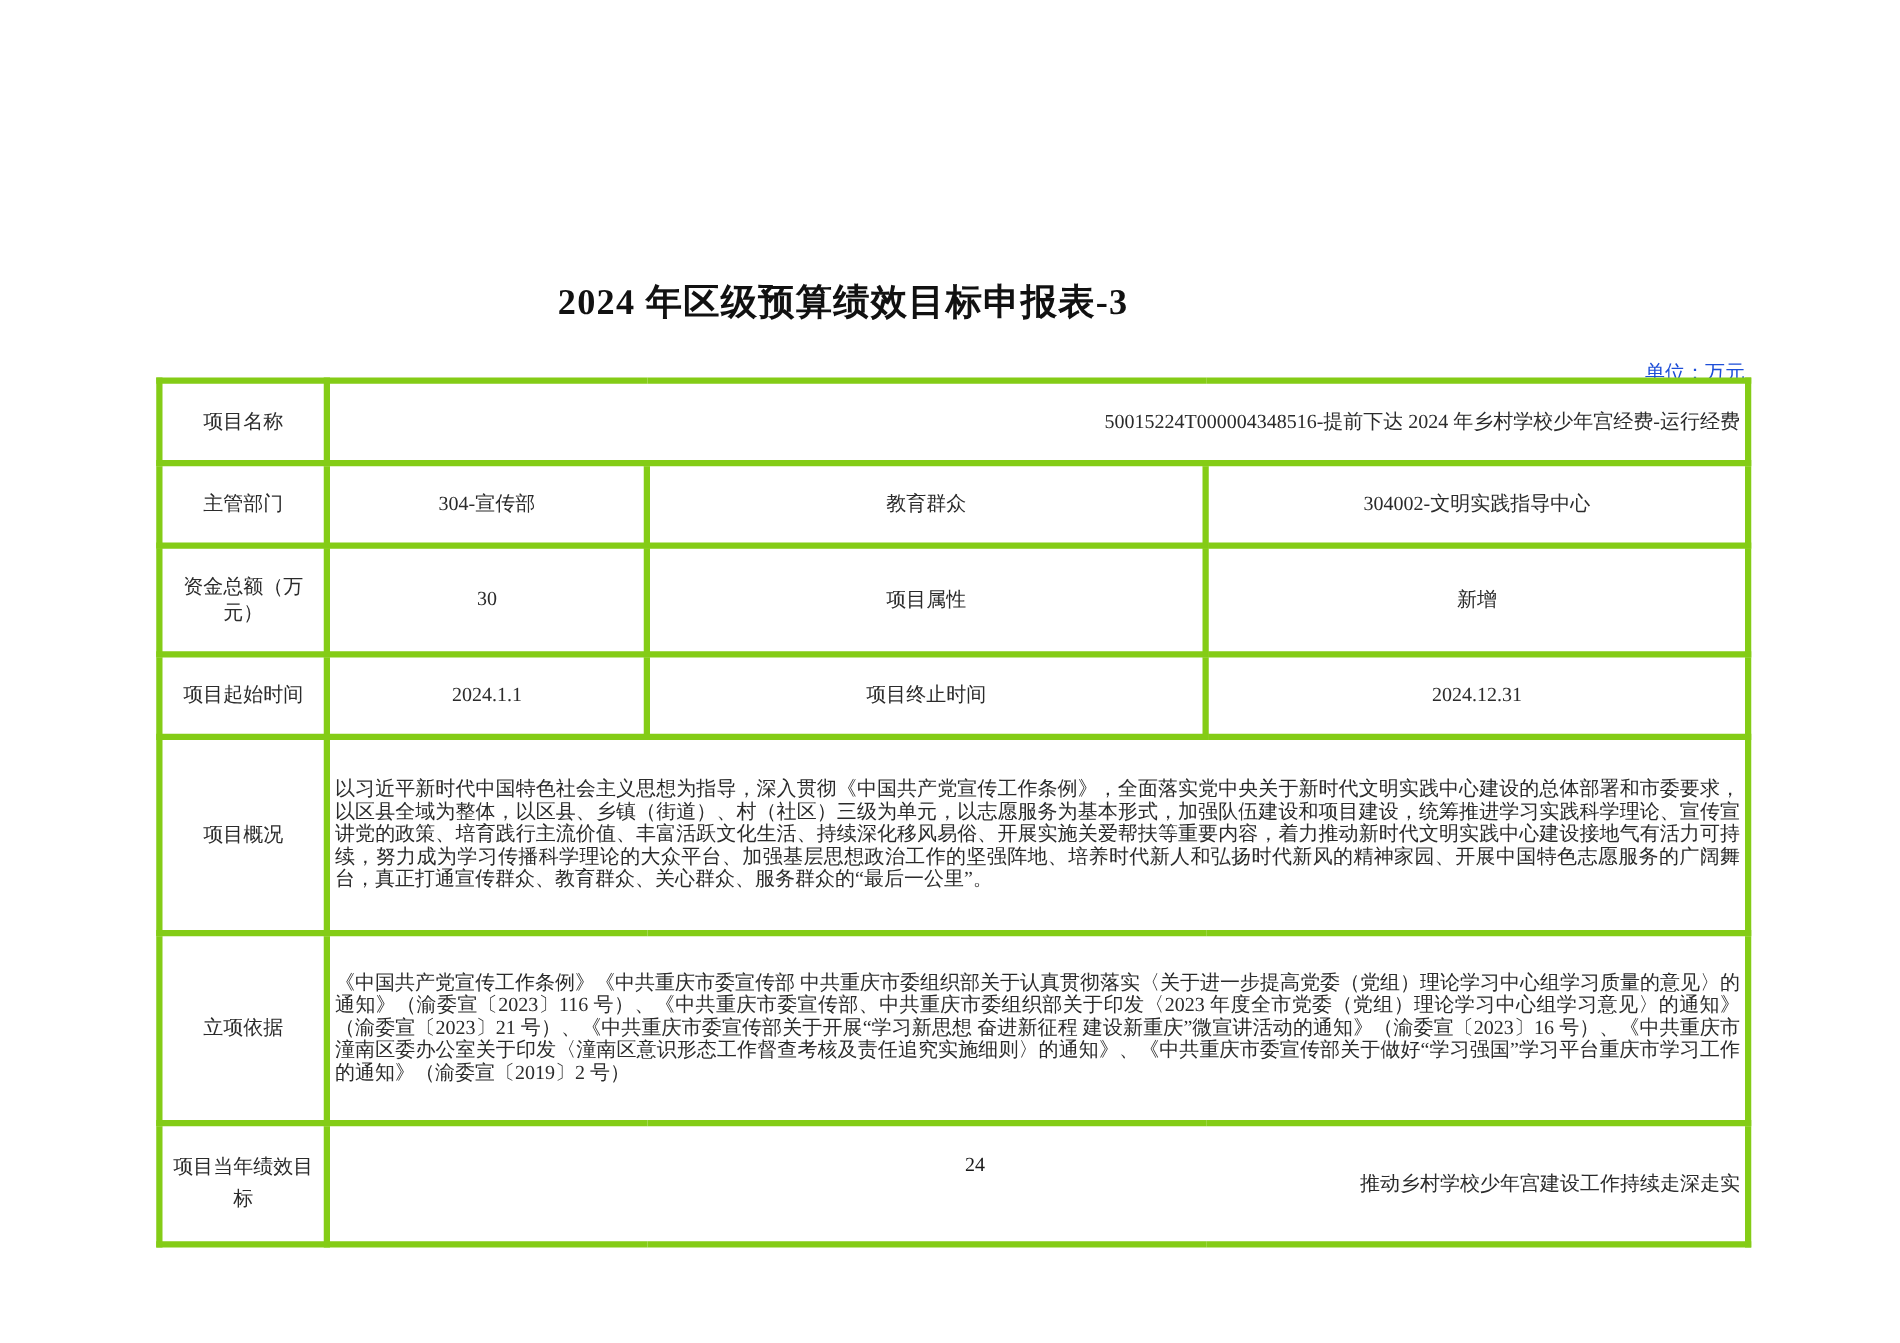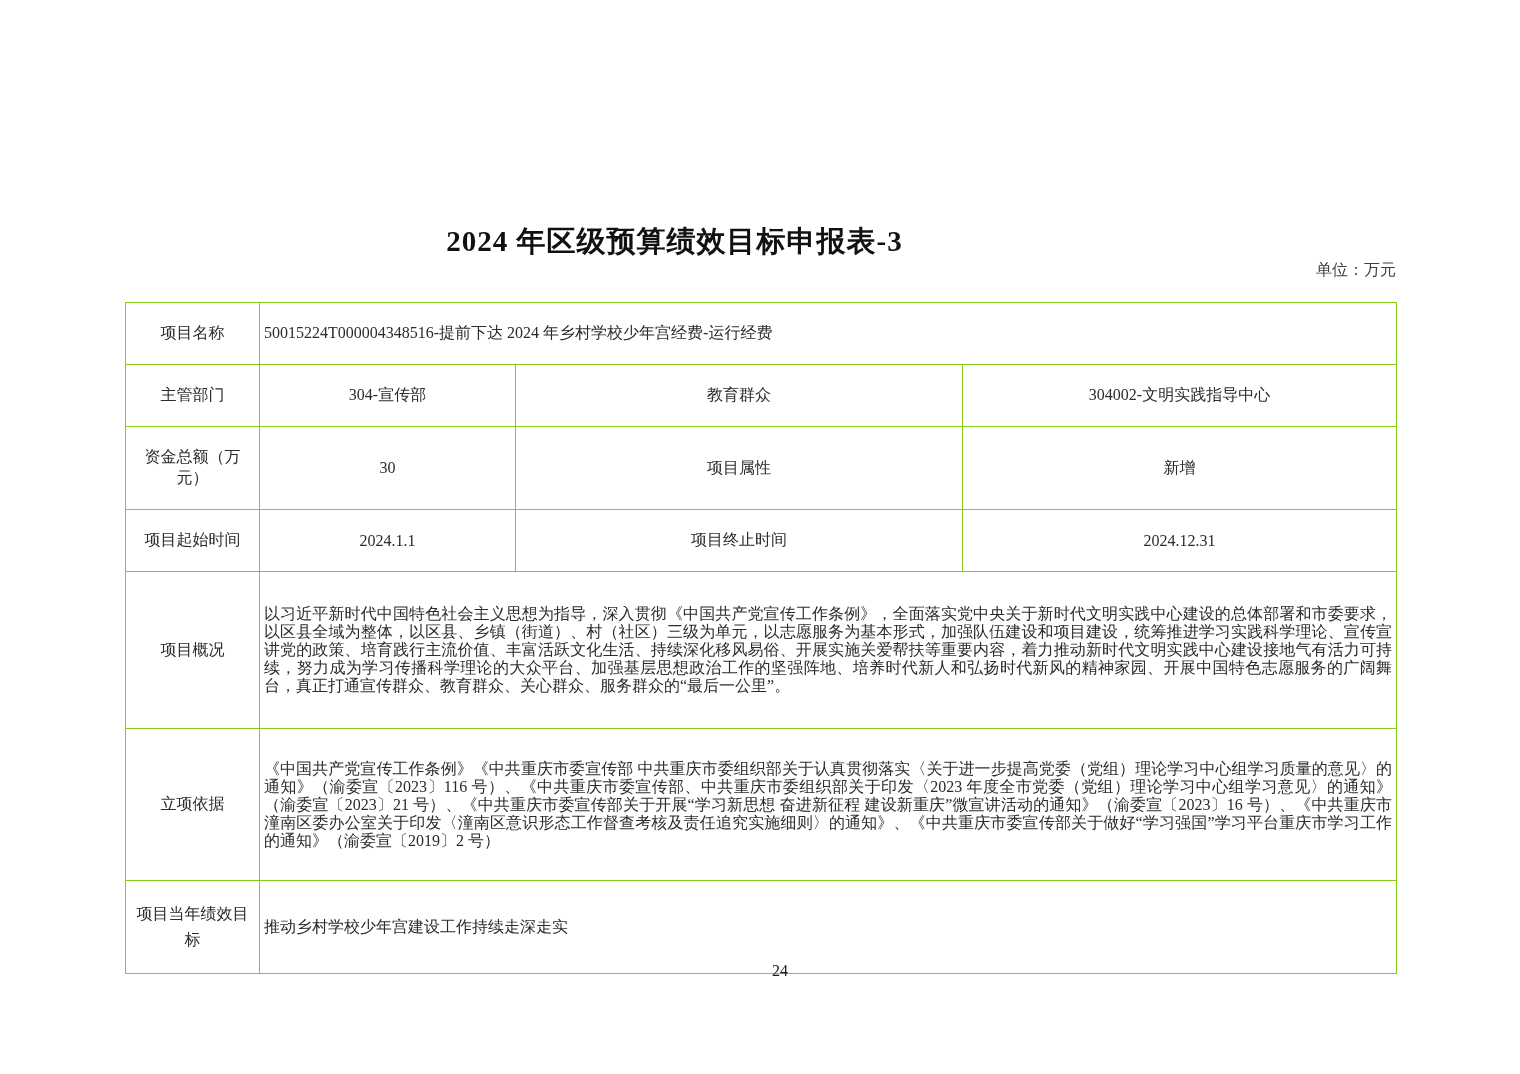--- a/index.html
+++ b/index.html
@@ -18,46 +18,47 @@
     left: 0;
     width: 1349px;
     text-align: center;
     font-size: 29px;
     font-weight: bold;
     letter-spacing: 1px;
     color: #111111;
   }
   .unit-note {
     position: absolute;
-    top: 260px;
+    top: 288px;
     right: 124px;
     font-size: 16px;
-    color: #404040;
+    color: #1d4ed8;
+    text-decoration: underline;
   }
   table.budget-table {
     position: absolute;
     top: 302px;
     left: 125px;
     width: 1271px;
     border-collapse: collapse;
     table-layout: fixed;
     font-size: 16px;
     color: #2b2b2b;
   }
   table.budget-table td {
-    border: 1px solid #84cc16;
+    border: 5px solid #84cc16;
     vertical-align: middle;
     padding: 20px 4px;
   }
   td.label-cell {
     text-align: center;
     padding: 2px 1px;
   }
   td.value-left {
-    text-align: left;
+    text-align: right;
     padding-left: 5px;
   }
   td.value-center {
     text-align: center;
     font-family: Liberation Serif, serif;
   }
   td.para-cell {
     text-align: justify;
     line-height: 18px;
     padding: 3px 7px 3px 6px;
@@ -65,21 +66,21 @@
   tr.r1 { height: 48px; }
   tr.r2 { height: 50px; }
   tr.r3 { height: 37px; }
   tr.r4 { height: 49px; }
   tr.r5 { height: 157px; }
   tr.r6 { height: 152px; }
   tr.r7 { height: 62px; }
   td.goal-label { line-height: 26px; }
   .page-number {
     position: absolute;
-    top: 962px;
+    top: 924px;
     left: 0;
     width: 1520px;
     text-align: center;
     font-size: 16px;
     color: #1a1a1a;
     padding-left: 40px;
   }
 </style>
 </head>
 <body>

